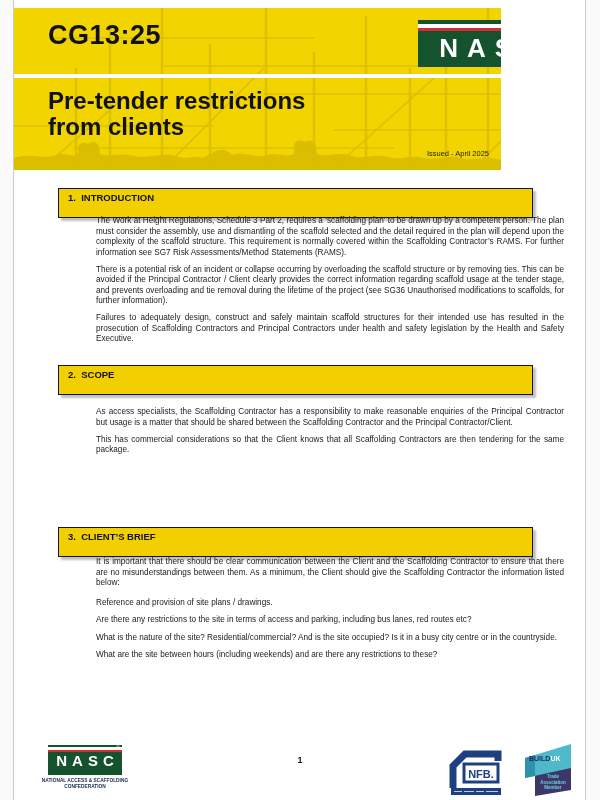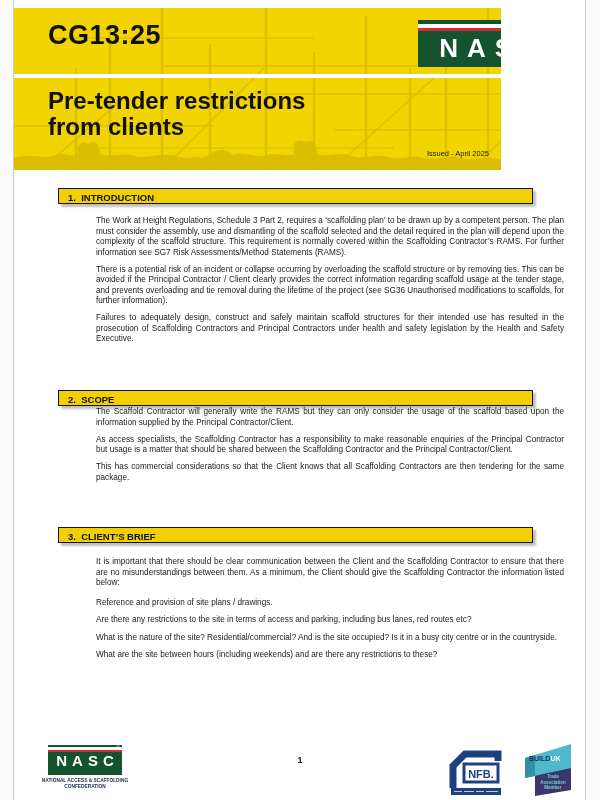--- a/index.html
+++ b/index.html
@@ -58,21 +58,21 @@
   .nasc-foot .rstrip{top:4.5px;height:2px;}
   .nasc-foot .word{top:7px;font-size:15px;letter-spacing:5px;text-indent:5px;}
   .nasc-foot .reg{top:0;right:2px;font-size:5px;}
   .nasc-caption{
     position:absolute;left:34px;top:778px;width:102px;text-align:center;
     font-size:4.8px;font-weight:bold;color:#1a2a4a;line-height:6px;
   }
   .nasc-caption span{display:block;}
   
   .sec-bar{
-    position:absolute;left:58px;width:475px;height:16px;box-sizing:border-box;
+    position:absolute;left:58px;width:475px;height:30px;box-sizing:border-box;
     background:#F2CF00;border:1.5px solid #151515;
     box-shadow:2.5px 2.5px 2px rgba(0,0,0,0.25);
     font-size:9.5px;font-weight:bold;color:#111;
     padding:2.5px 0 0 9px;white-space:pre;
   }
   .sec-body{position:absolute;left:65px;width:468px;margin-left:31px;}
   .para{
     font-size:8.2px;line-height:10.5px;text-align:justify;
     color:#1a1a1a;margin:0 0 6.5px 0;
   }
@@ -144,23 +144,22 @@
   <div class="issued">Issued - April 2025</div>
 </div>
 
 <div class="sec-bar" style="top:188px">1.  INTRODUCTION</div>
 <div class="sec-body" style="top:216px">
   <p class="para">The Work at Height Regulations, Schedule 3 Part 2, requires a ‘scaffolding plan’ to be drawn up by a competent person. The plan must consider the assembly, use and dismantling of the scaffold selected and the detail required in the plan will depend upon the complexity of the scaffold structure. This requirement is normally covered within the Scaffolding Contractor’s RAMS. For further information see SG7 Risk Assessments/Method Statements (RAMS).</p>
   <p class="para">There is a potential risk of an incident or collapse occurring by overloading the scaffold structure or by removing ties. This can be avoided if the Principal Contractor / Client clearly provides the correct information regarding scaffold usage at the tender stage, and prevents overloading and tie removal during the lifetime of the project (see SG36 Unauthorised modifications to scaffolds, for further information).</p>
   <p class="para">Failures to adequately design, construct and safely maintain scaffold structures for their intended use has resulted in the prosecution of Scaffolding Contractors and Principal Contractors under health and safety legislation by the Health and Safety Executive.</p>
 </div>
 
-<div class="sec-bar" style="top:390px">2.  SCOPE</div>
+<div class="sec-bar" style="top:365px">2.  SCOPE</div>
 <div class="sec-body" style="top:407px">
-  <p class="para">The Scaffold Contractor will generally write the RAMS but they can only consider the usage of the scaffold based upon the information supplied by the Principal Contractor/Client.</p>
   <p class="para">As access specialists, the Scaffolding Contractor has a responsibility to make reasonable enquiries of the Principal Contractor but usage is a matter that should be shared between the Scaffolding Contractor and the Principal Contractor/Client.</p>
   <p class="para">This has commercial considerations so that the Client knows that all Scaffolding Contractors are then tendering for the same package.</p>
 </div>
 
 <div class="sec-bar" style="top:527px">3.  CLIENT’S BRIEF</div>
 <div class="sec-body" style="top:557px">
   <p class="para">It is important that there should be clear communication between the Client and the Scaffolding Contractor to ensure that there are no misunderstandings between them. As a minimum, the Client should give the Scaffolding Contractor the information listed below:</p>
   <div class="item-block">
     <p class="para no-just" style="margin:0">Reference and provision of site plans / drawings.</p>
   </div>

